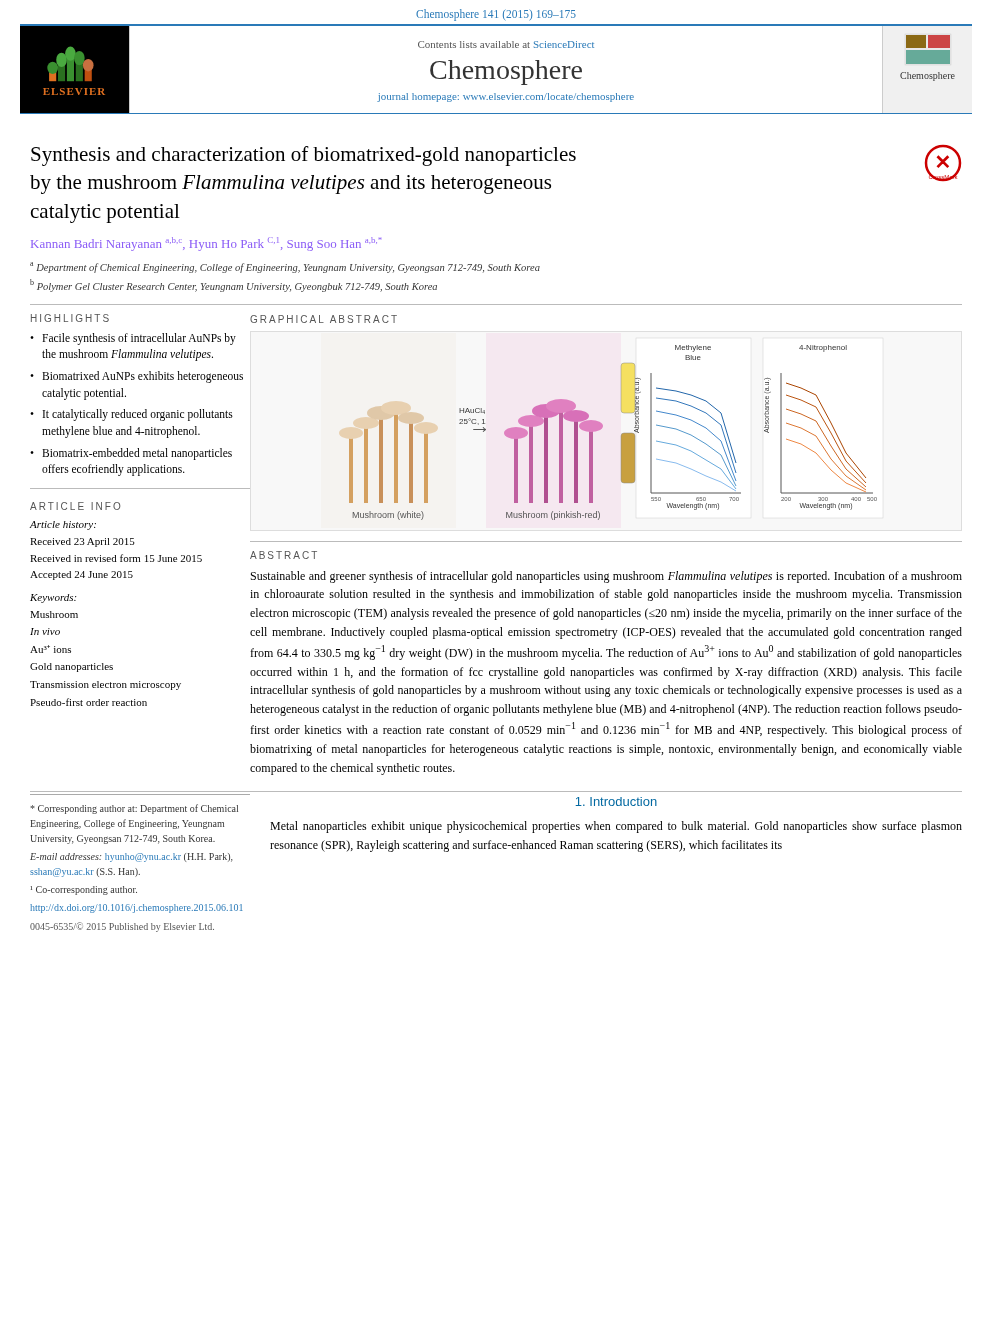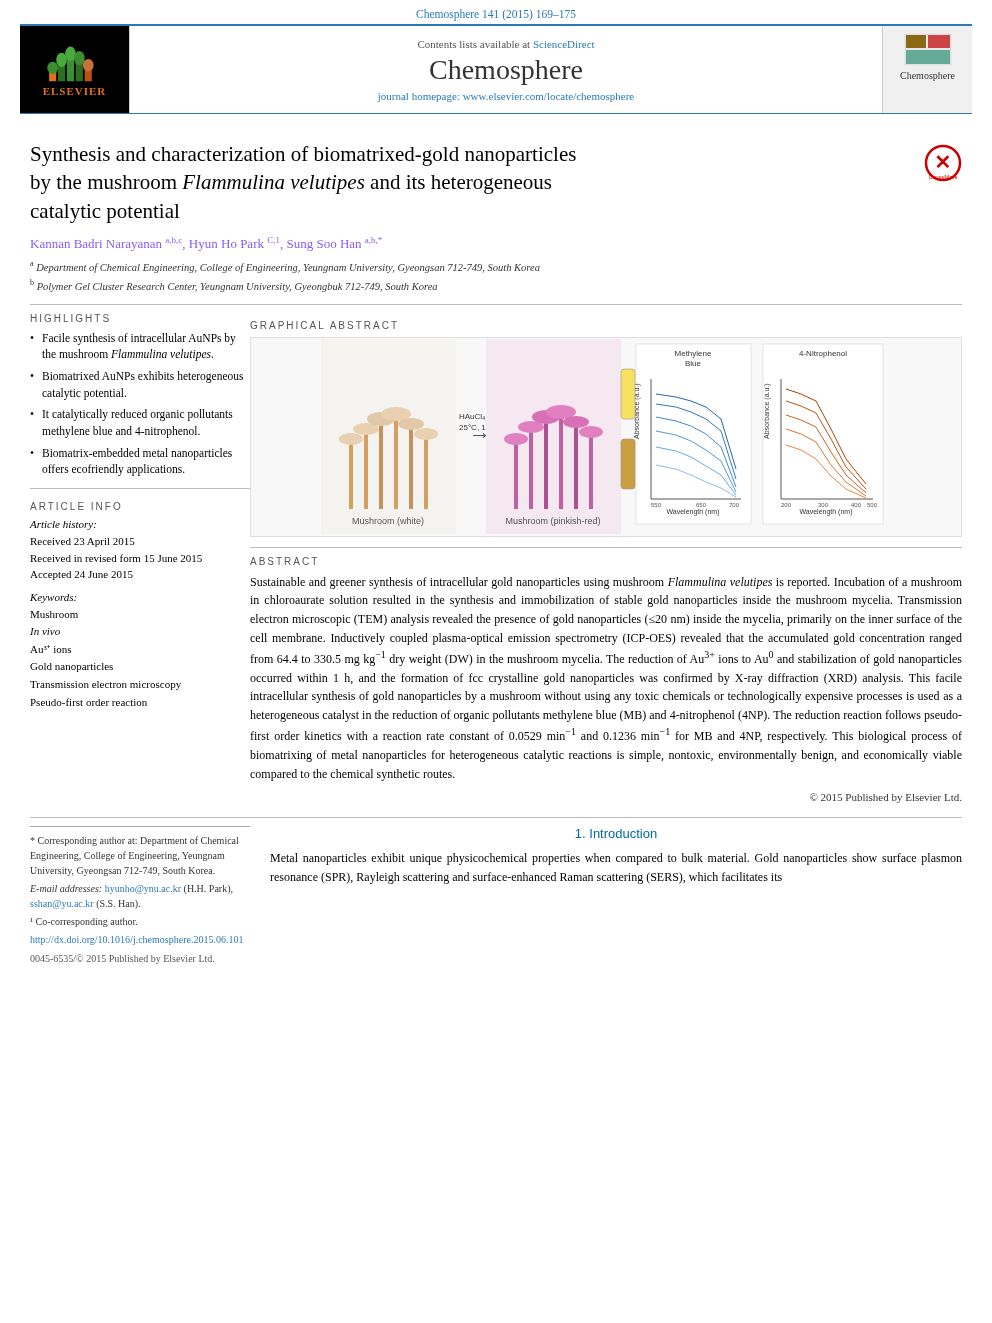--- a/index.html
+++ b/index.html
@@ -288,21 +288,21 @@
       font-size: 11px;
       text-align: right;
       margin-top: 8px;
       color: #333;
     }
 
     
     .introduction-section {
       border-top: 1px solid #bbb;
       margin-top: 14px;
-      padding-top: 8px;
+      padding-top: 2px;
     }
 
     .section-number-title {
       text-align: center;
       font-size: 13px;
       font-weight: normal;
       color: #0369a1;
       margin-bottom: 8px;
       font-family: Arial, sans-serif;
     }
@@ -470,21 +470,21 @@
             <div>Gold nanoparticles</div>
             <div>Transmission electron microscopy</div>
             <div>Pseudo-first order reaction</div>
           </div>
         </div>
       </div>
 
       <div class="right-col">
 
         <div class="graphical-abstract-section">
-          <div class="section-label" style="margin-top:7px;">GRAPHICAL ABSTRACT</div>
+          <div class="section-label" style="margin-top:1px;">GRAPHICAL ABSTRACT</div>
           <div class="graphical-abstract-image">
             <svg class="ga-svg-container" viewBox="0 0 570 195" xmlns="http://www.w3.org/2000/svg">
 
               <rect x="0" y="0" width="135" height="195" fill="#f5f3f0"></rect>
 
               <line x1="30" y1="170" x2="30" y2="100" stroke="#d4a060" stroke-width="4"></line>
               <line x1="45" y1="170" x2="45" y2="90" stroke="#d4a060" stroke-width="4"></line>
               <line x1="60" y1="170" x2="60" y2="80" stroke="#c8905a" stroke-width="4"></line>
               <line x1="75" y1="170" x2="75" y2="75" stroke="#d4a060" stroke-width="4"></line>
               <line x1="90" y1="170" x2="90" y2="85" stroke="#c8905a" stroke-width="4"></line>
@@ -564,21 +564,20 @@
           </div>
         </div>
 
         <hr class="divider">
 
         <div class="abstract-section">
           <div class="section-label">ABSTRACT</div>
           <p class="abstract-text">
             Sustainable and greener synthesis of intracellular gold nanoparticles using mushroom <em>Flammulina velutipes</em> is reported. Incubation of a mushroom in chloroaurate solution resulted in the synthesis and immobilization of stable gold nanoparticles inside the mushroom mycelia. Transmission electron microscopic (TEM) analysis revealed the presence of gold nanoparticles (≤20 nm) inside the mycelia, primarily on the inner surface of the cell membrane. Inductively coupled plasma-optical emission spectrometry (ICP-OES) revealed that the accumulated gold concentration ranged from 64.4 to 330.5 mg kg<sup>−1</sup> dry weight (DW) in the mushroom mycelia. The reduction of Au<sup>3+</sup> ions to Au<sup>0</sup> and stabilization of gold nanoparticles occurred within 1 h, and the formation of fcc crystalline gold nanoparticles was confirmed by X-ray diffraction (XRD) analysis. This facile intracellular synthesis of gold nanoparticles by a mushroom without using any toxic chemicals or technologically expensive processes is used as a heterogeneous catalyst in the reduction of organic pollutants methylene blue (MB) and 4-nitrophenol (4NP). The reduction reaction follows pseudo-first order kinetics with a reaction rate constant of 0.0529 min<sup>−1</sup> and 0.1236 min<sup>−1</sup> for MB and 4NP, respectively. This biological process of biomatrixing of metal nanoparticles for heterogeneous catalytic reactions is simple, nontoxic, environmentally benign, and economically viable compared to the chemical synthetic routes.
           </p>
-          <div class="copyright-line">© 2015 Published by Elsevier Ltd.</div>
         </div>
 
       </div>
     </div>
 
     <div class="introduction-section">
       <div class="intro-two-col">
 
         <div class="intro-left-col">
           <div class="footnotes-area">

